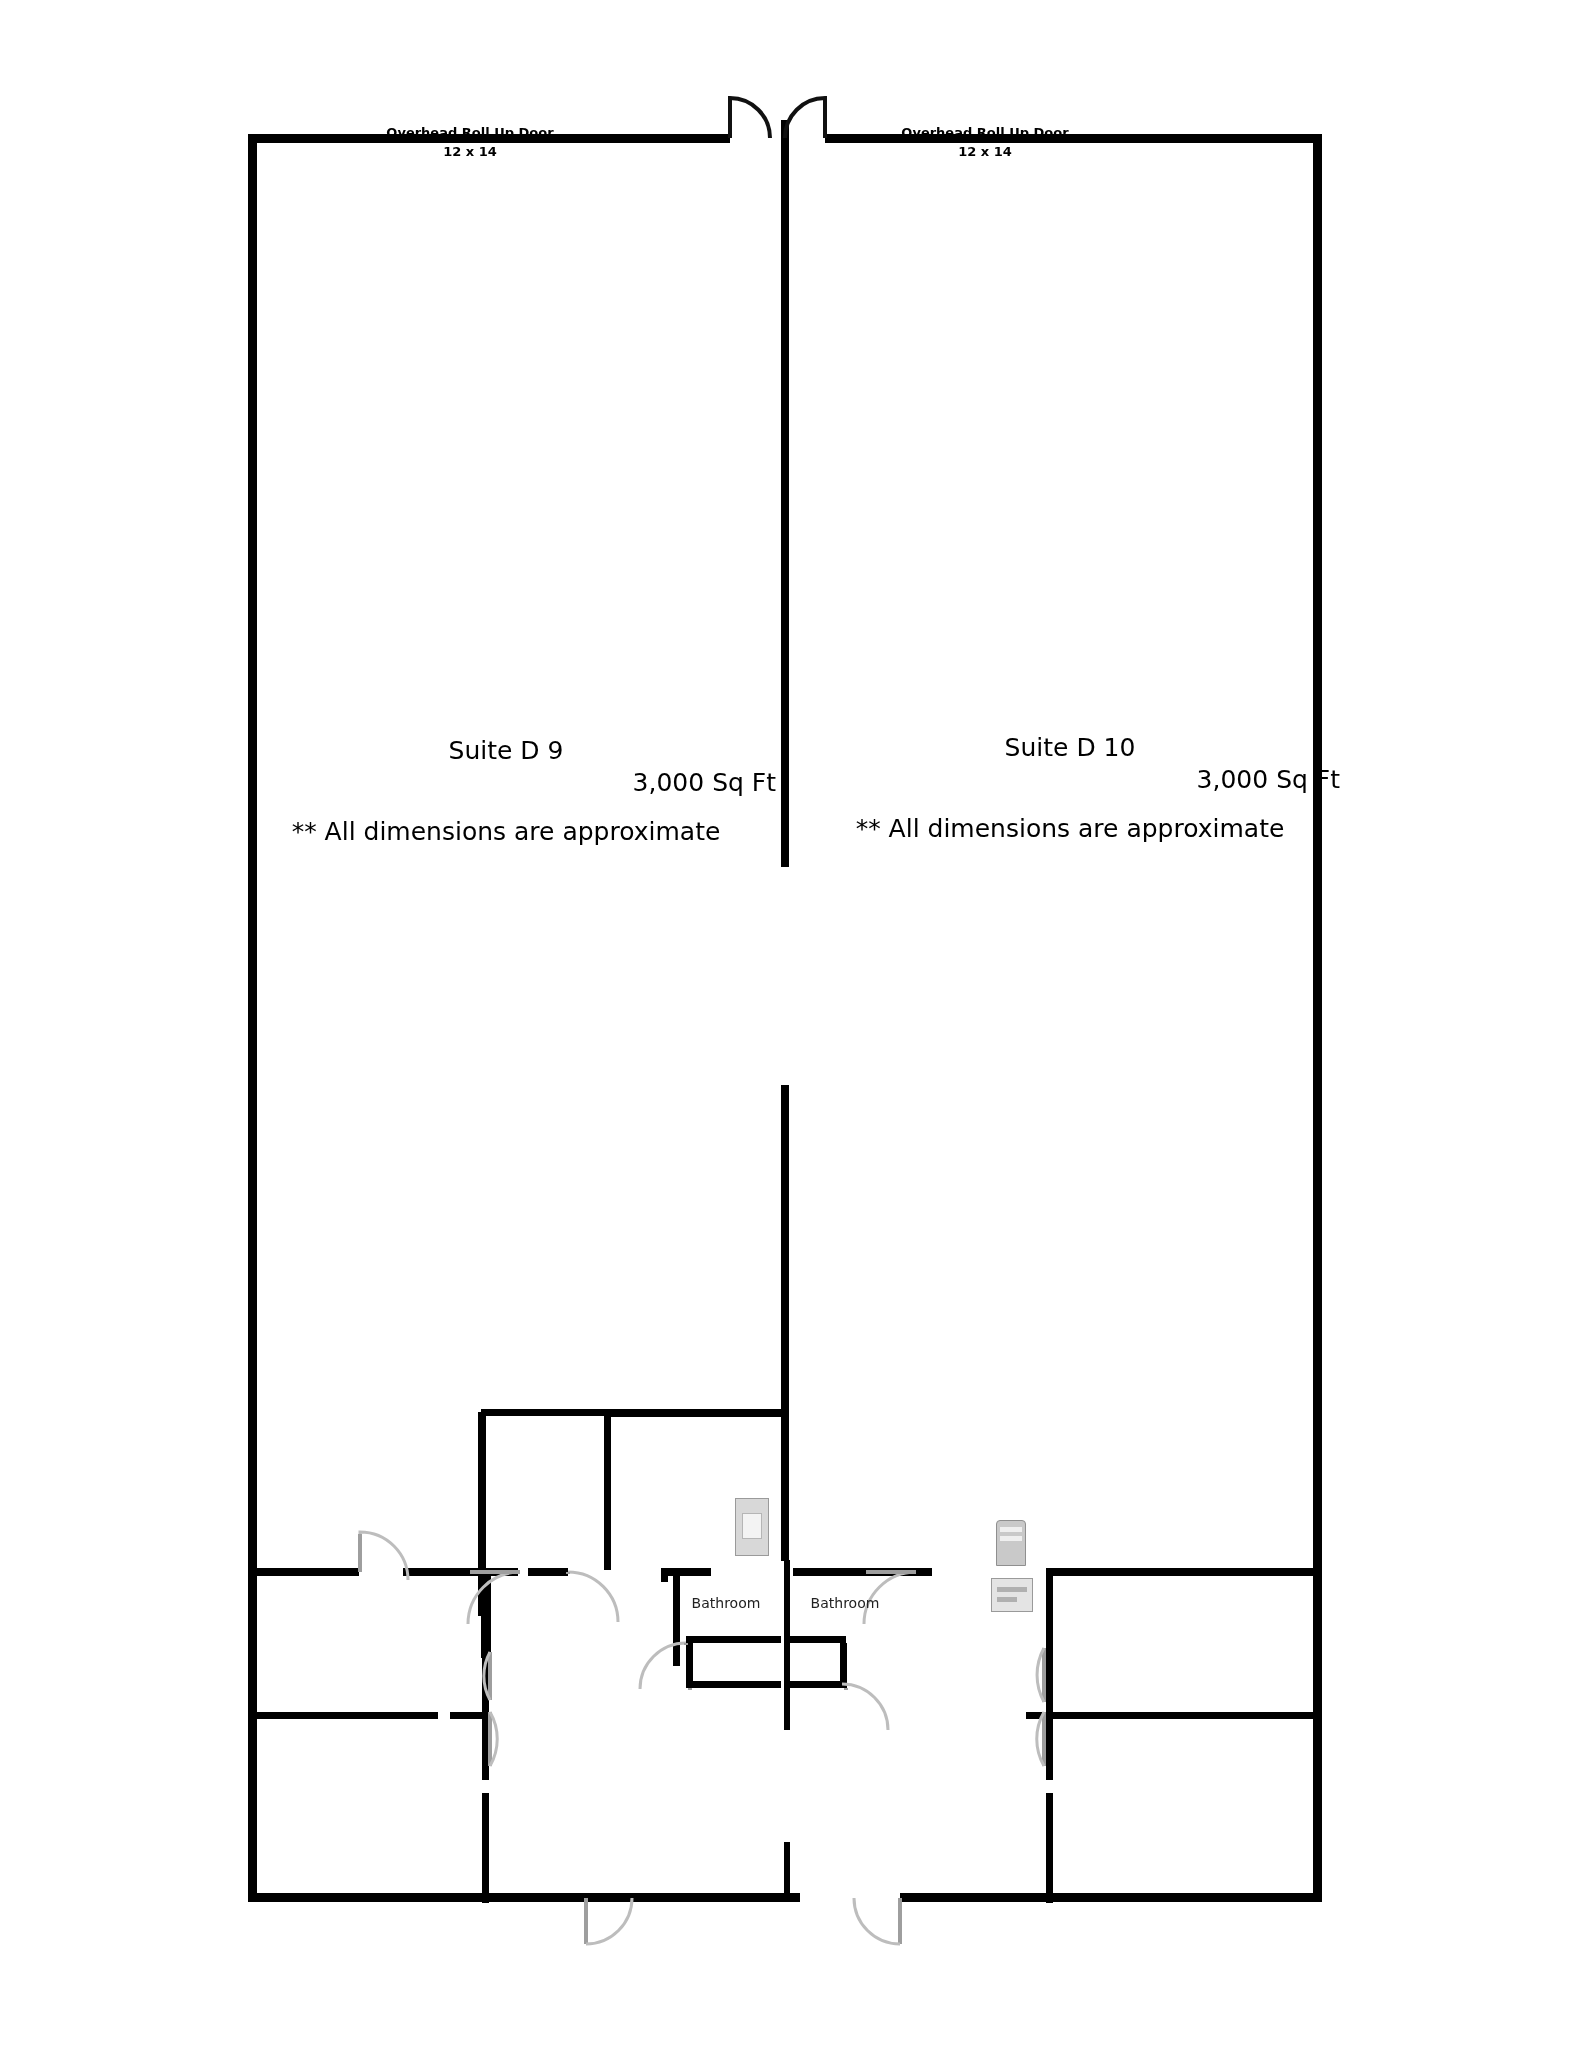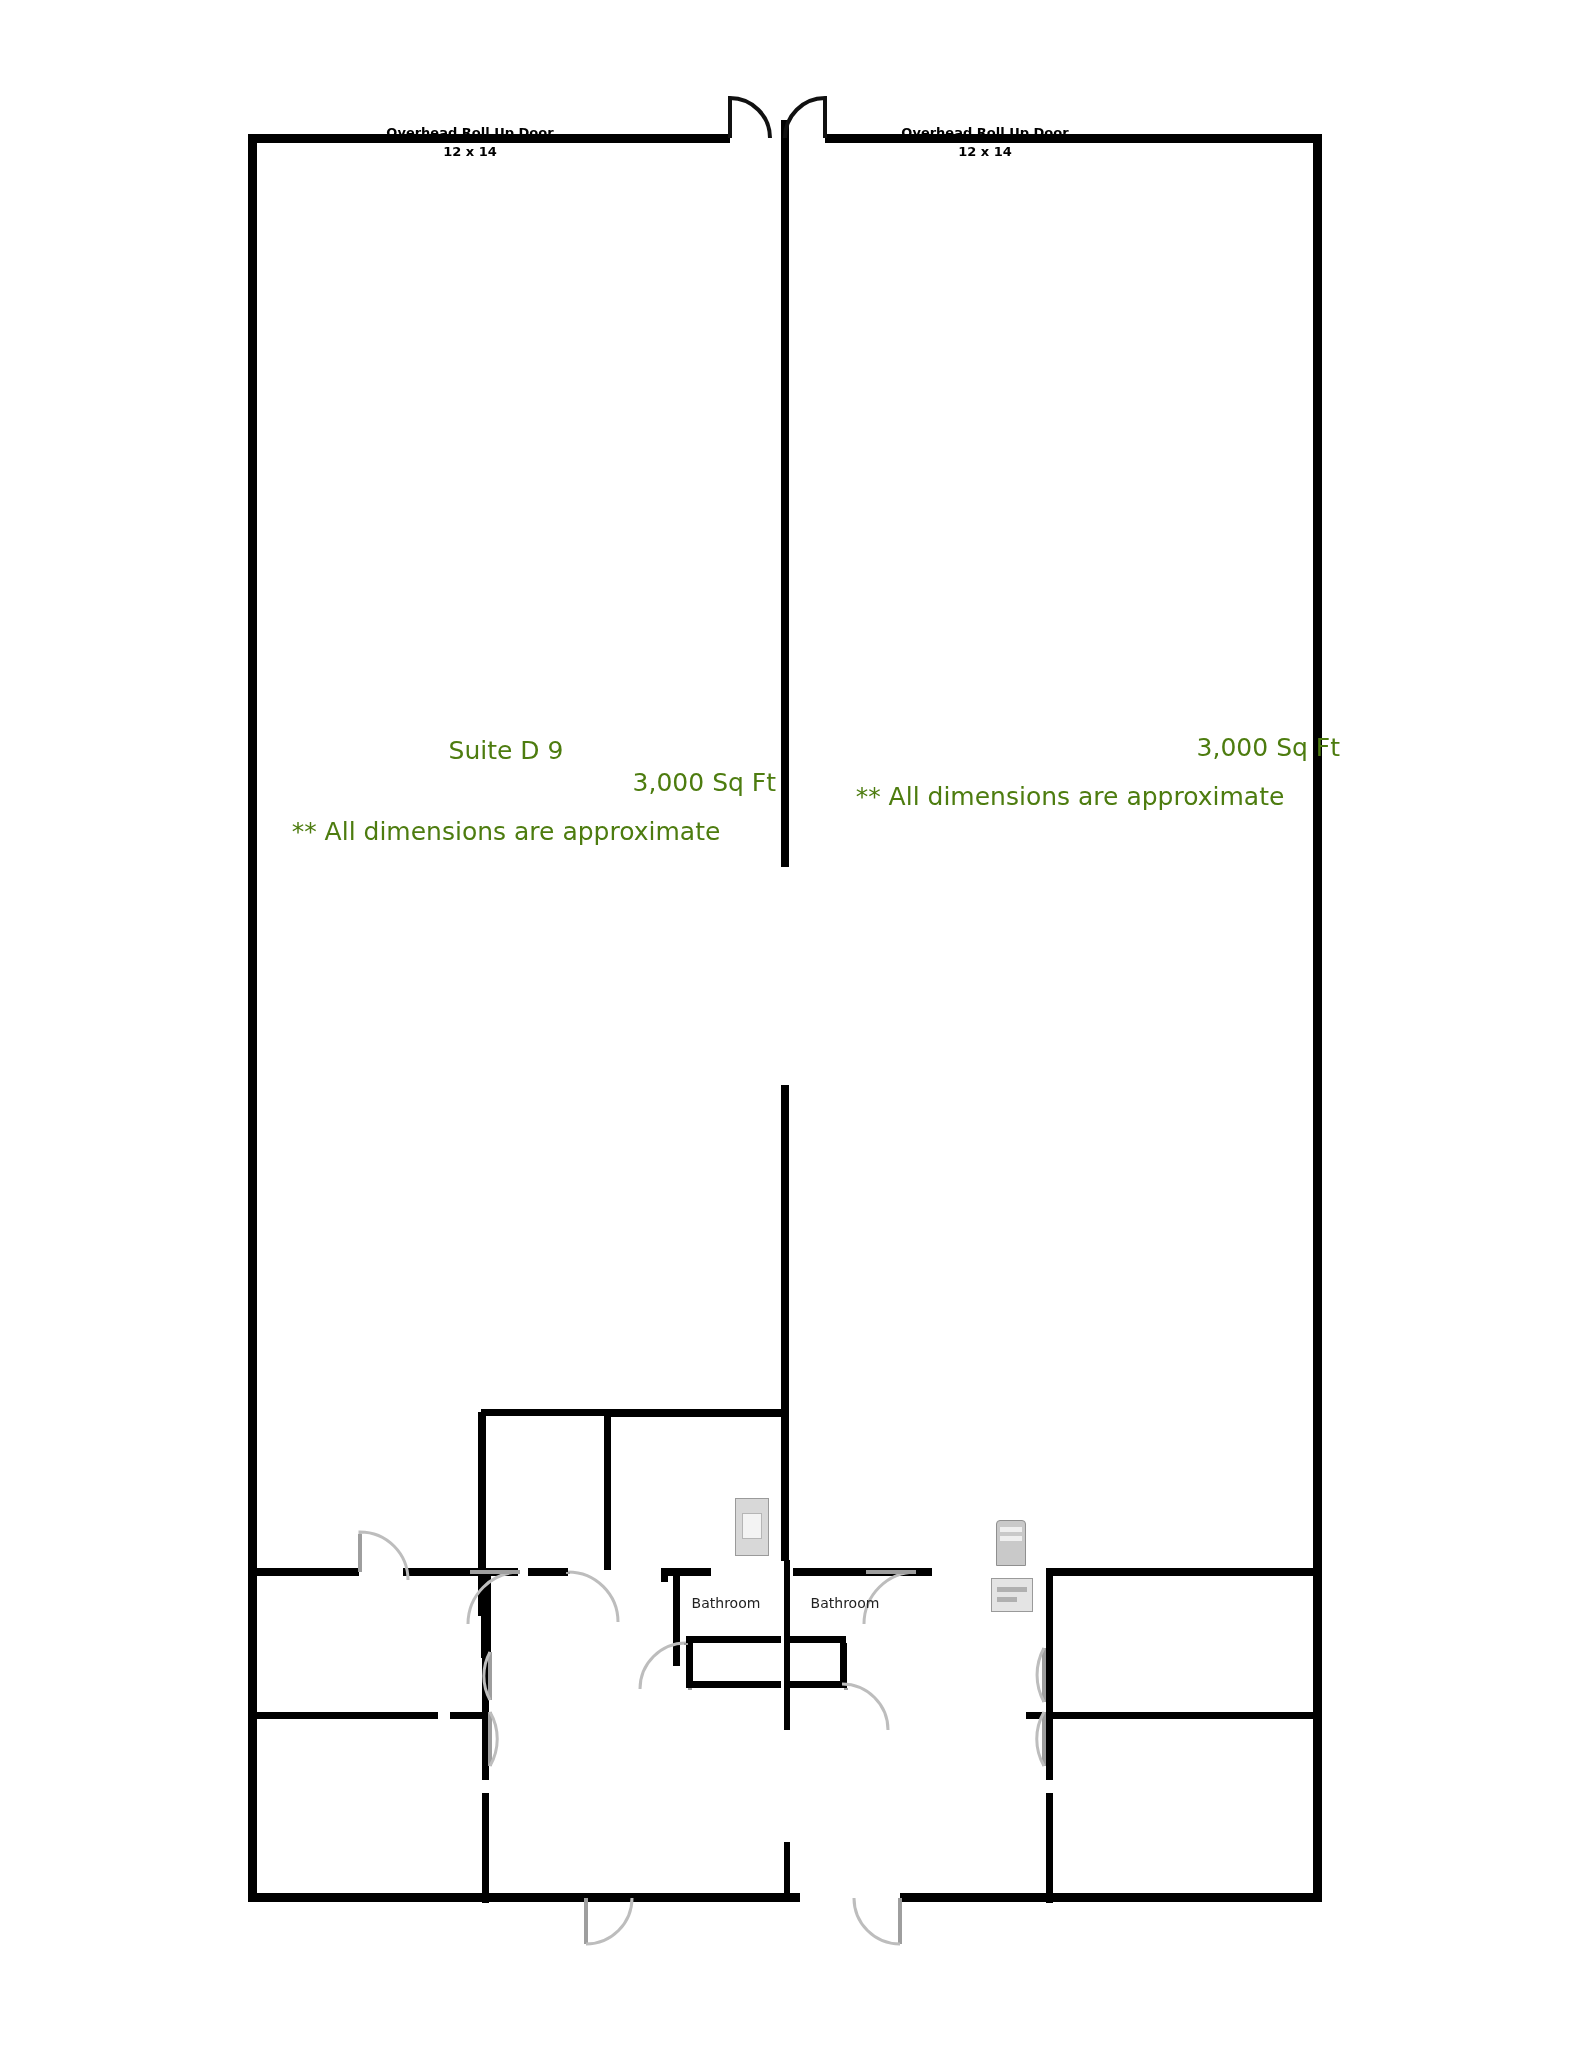--- a/index.html
+++ b/index.html
@@ -21,21 +21,21 @@
     width: 1282px;
     height: 2048px;
   }
   .wall {
     position: absolute;
     background: #000000;
   }
   .label-block {
     position: absolute;
     text-align: center;
-    color: #4d7c0f;
+    color: #000000;
     line-height: 1.28;
     white-space: nowrap;
   }
   .suite-name {
     font-size: 25px;
   }
   .suite-area {
     font-size: 25px;
     text-align: right;
   }
@@ -219,20 +219,21 @@
     <div>12 x 14</div>
   </div>
 
   <div class="label-block" style="left:236px; top:735px; width:540px;">
     <div class="suite-name">Suite D 9</div>
     <div class="suite-area">3,000 Sq Ft</div>
     <div class="suite-note">** All dimensions are approximate</div>
   </div>
 
   <div class="label-block" style="left:800px; top:732px; width:540px;">
+    <div class="suite-name">Suite D 10</div>
     <div class="suite-area">3,000 Sq Ft</div>
     <div class="suite-note">** All dimensions are approximate</div>
   </div>
 
   <div class="room-label" style="left:671px; top:1595px; width:110px;"><span>Bathroom</span></div>
 
   <div class="room-label" style="left:790px; top:1595px; width:110px;"><span>Bathroom</span></div>
 
 </div>
 

